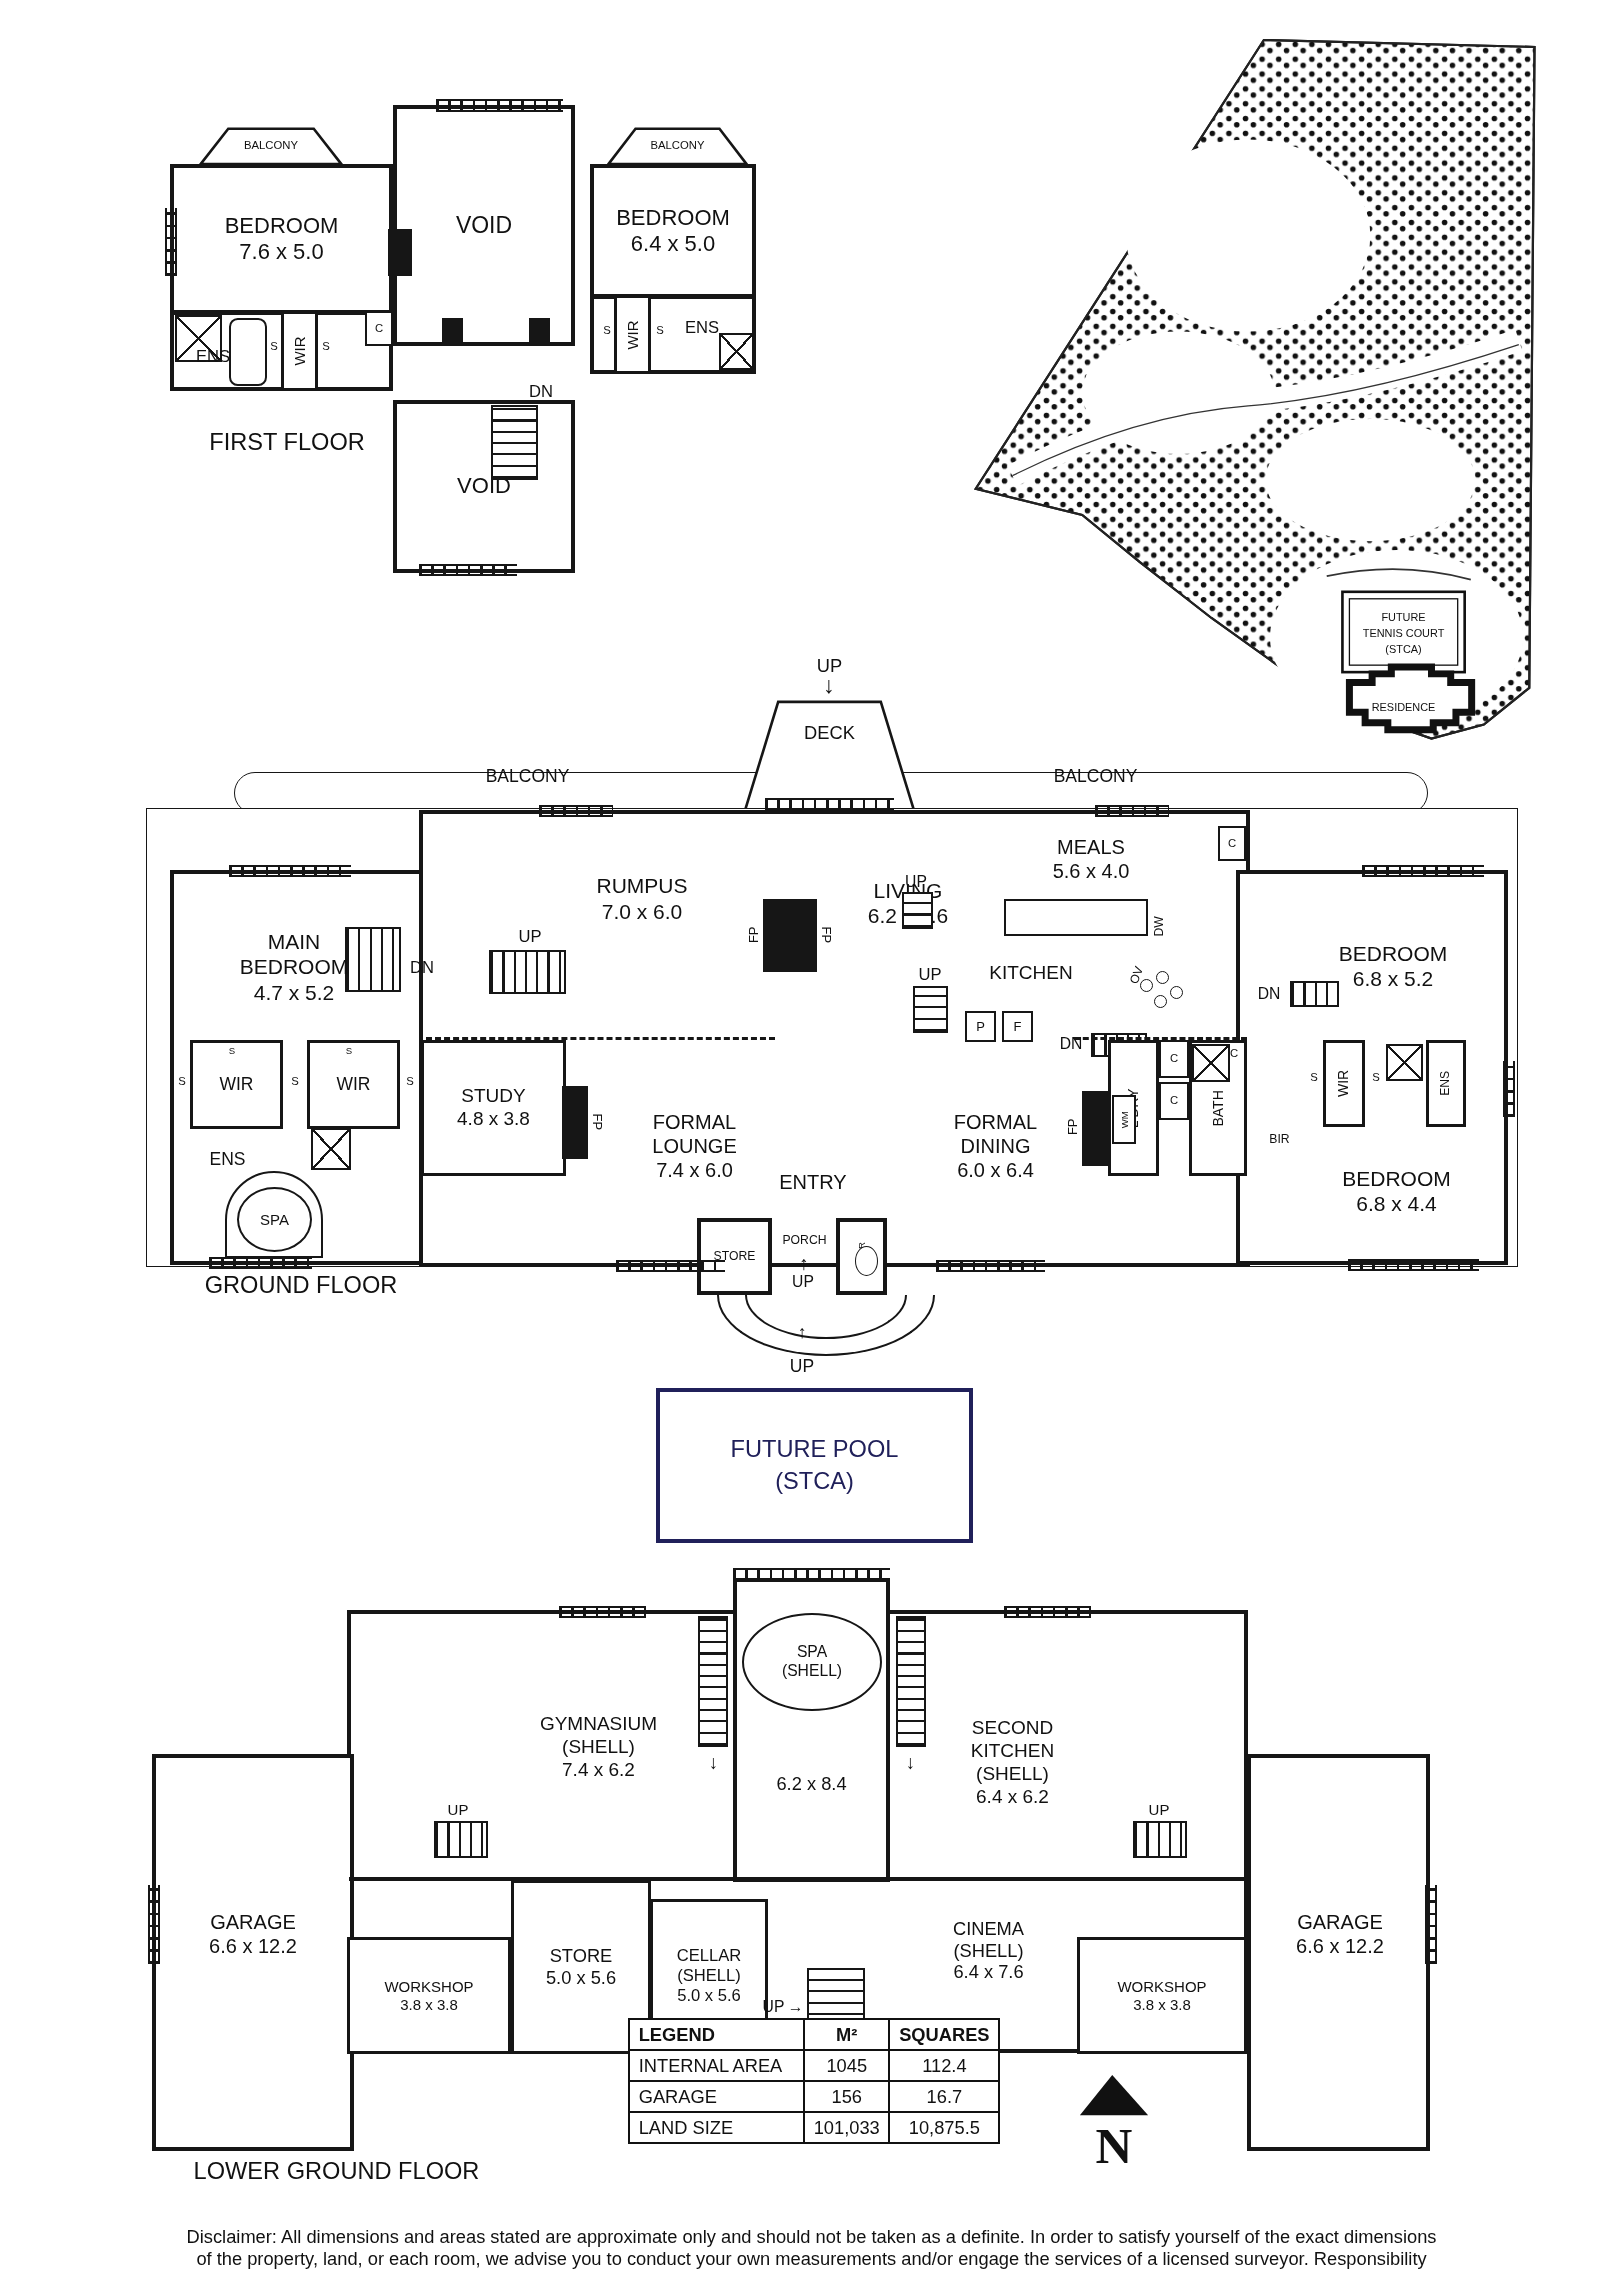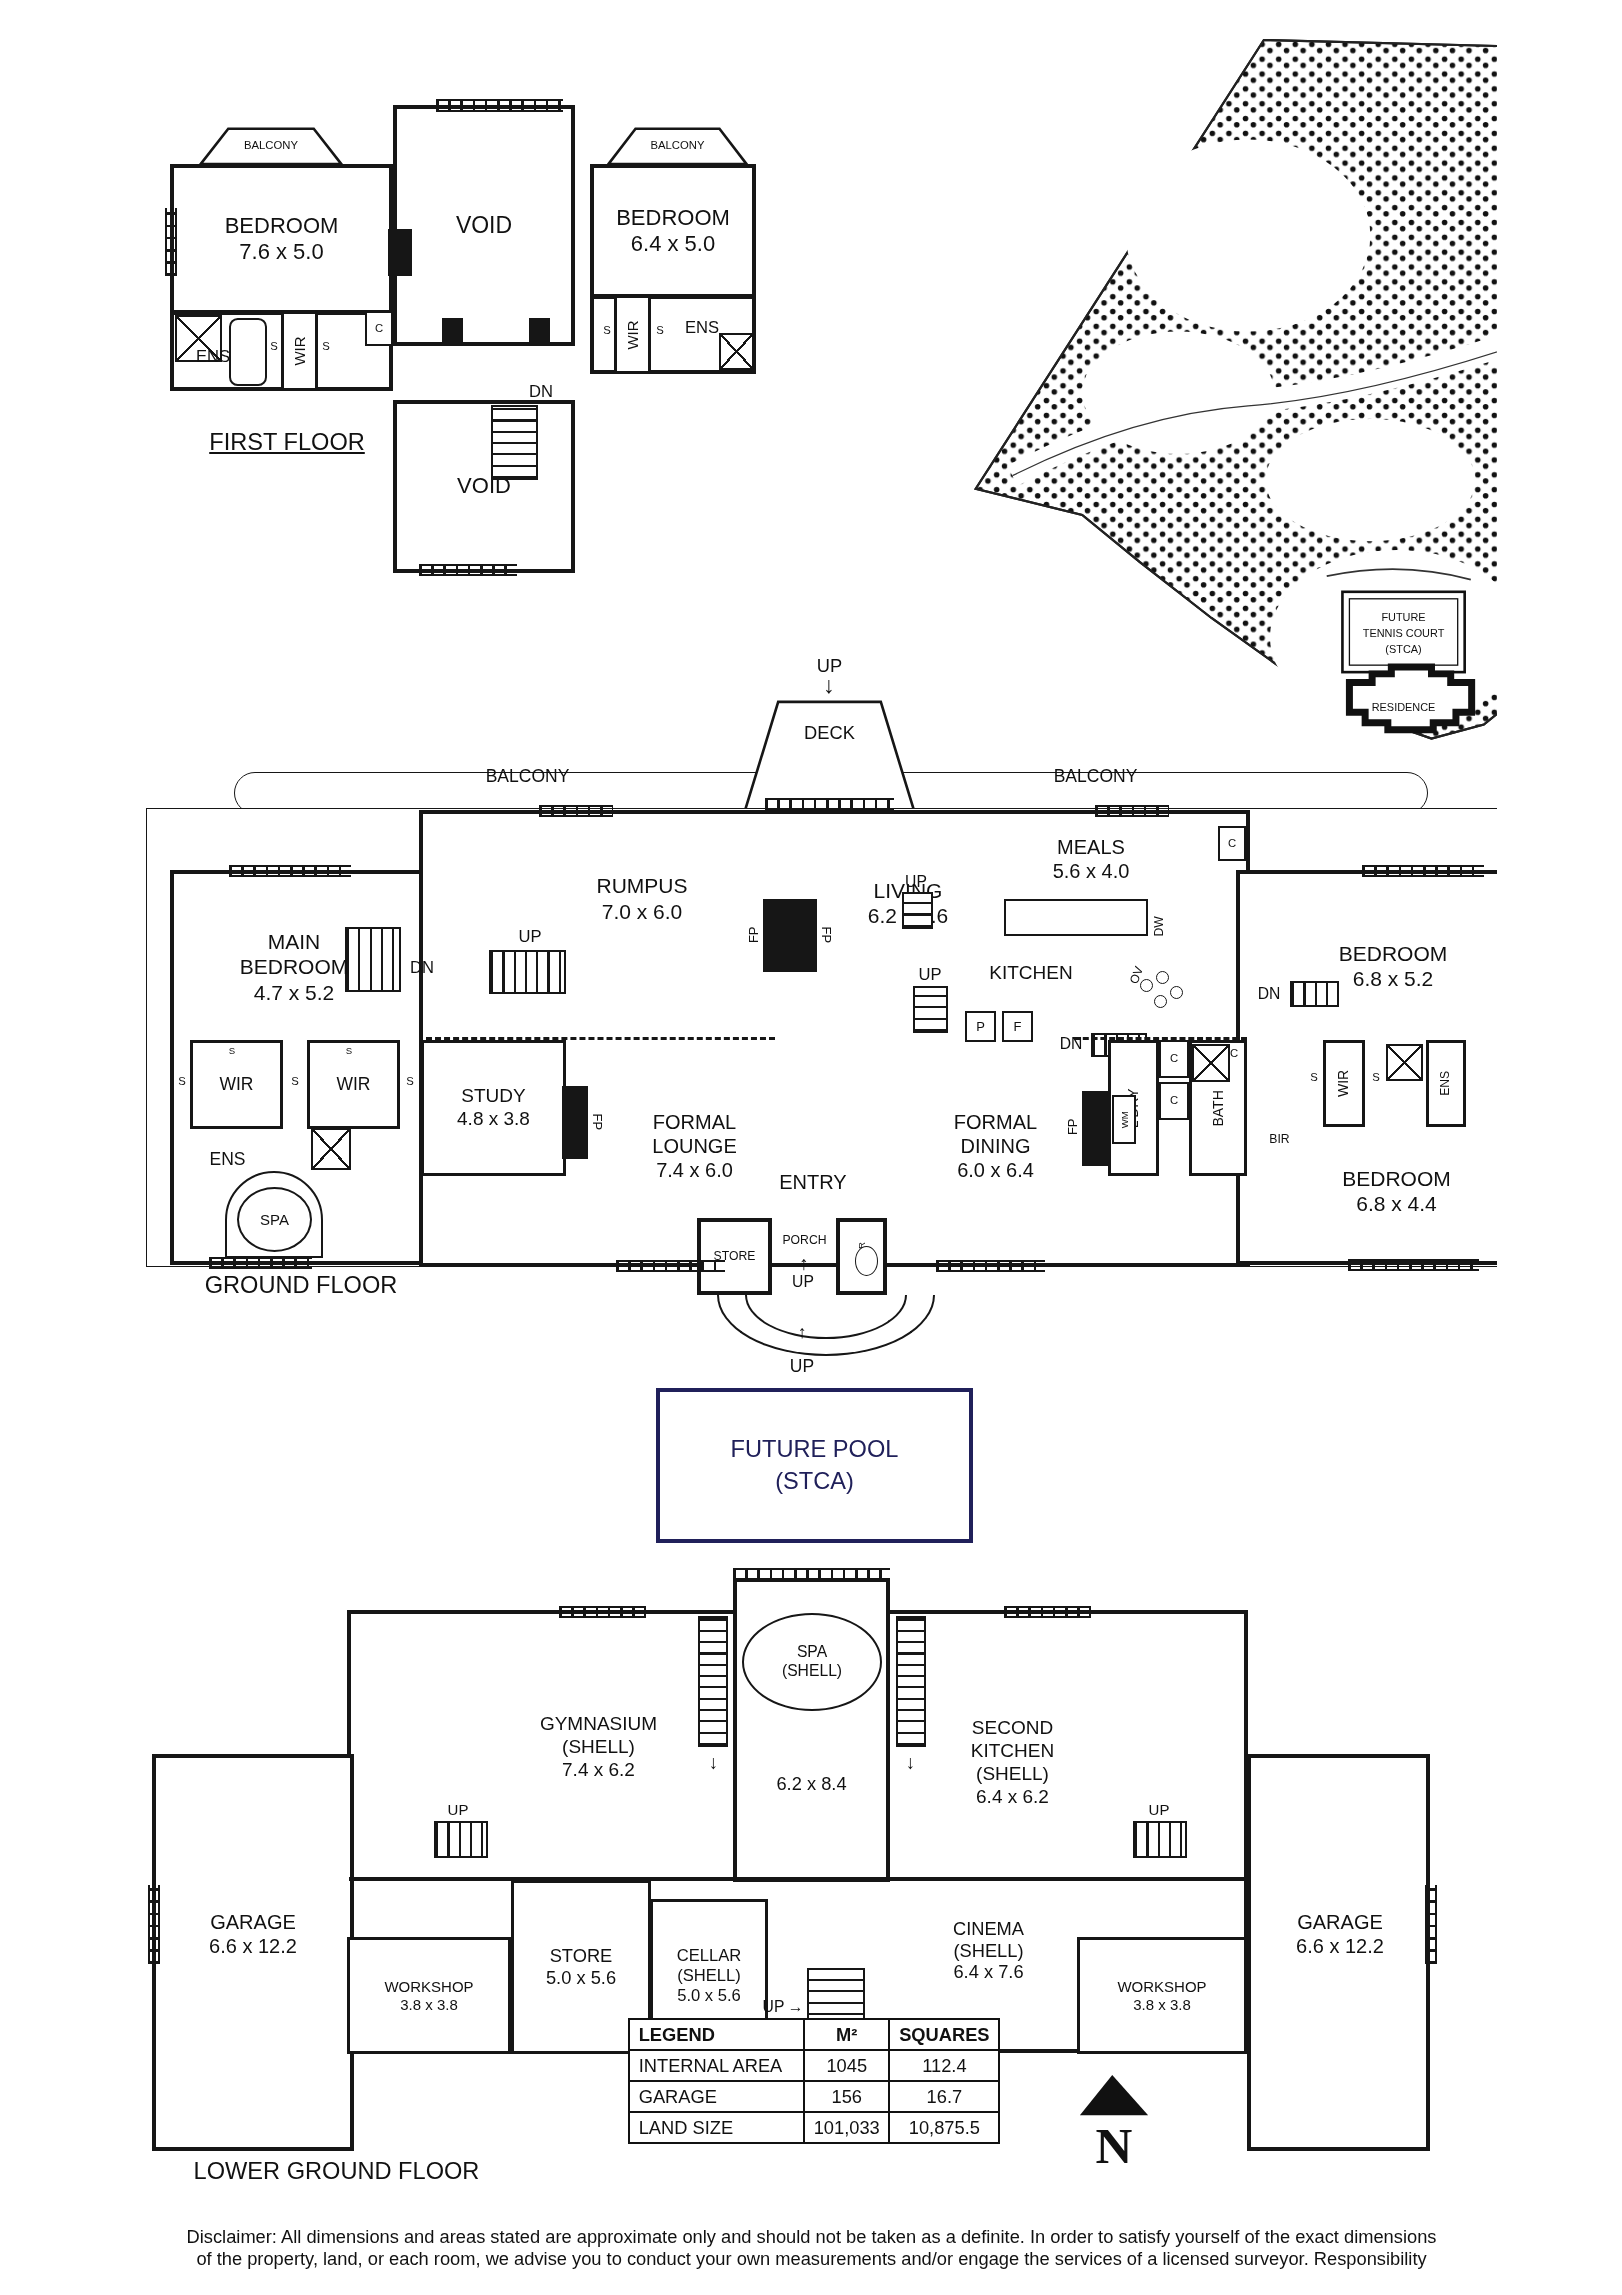--- a/index.html
+++ b/index.html
@@ -1,17 +1,17 @@
 <!DOCTYPE html>
 <html style="font-size:14px"><head>
 <meta charset="utf-8">
 <style>
   html,body{margin:0;padding:0;background:#fff;}
   #page{position:relative;width:1497px;height:2295px;background:#fff;overflow:hidden;
-        font-family:"Liberation Sans","DejaVu Sans",sans-serif;color:#111;}
+        font-family:"Liberation Sans","DejaVu Sans",sans-serif;color:#111;padding-left:48px;}
   .pe{position:absolute;box-sizing:border-box;display:flex;align-items:center;justify-content:center;text-align:center;}
   .pe span{white-space:pre-line;line-height:1.2;color:#111;display:block;}
   .room{border:4.4px solid #161616;background:#fff;}
   .open{background:transparent;}
   .t{background:transparent;}
   .wall{background:#161616;}
   .railh{background:repeating-linear-gradient(90deg,#161616 0 2.6px,transparent 2.6px 12.2px);border-top:2.6px solid #161616;border-bottom:2.6px solid #161616;}
   .railv{background:repeating-linear-gradient(0deg,#161616 0 2.6px,transparent 2.6px 12.2px);border-left:2.6px solid #161616;border-right:2.6px solid #161616;}
   .stairsh{background:#fff repeating-linear-gradient(90deg,#161616 0 2.2px,transparent 2.2px 11.3px);border:2.2px solid #161616;}
   .stairsv{background:#fff repeating-linear-gradient(0deg,#161616 0 2.2px,transparent 2.2px 11.3px);border:2.2px solid #161616;}
@@ -107,21 +107,21 @@
       </div>
       <div class="pe t" style="left: 674px; top: 318px; width: 56px; height: 19px;">
         <span style="font-size: 16.6px;">ENS</span>
       </div>
       <div class="pe crossbox" style="left: 719px; top: 333px; width: 35px; height: 37px;"></div>
       <div class="pe stairsv" style="left: 491px; top: 405px; width: 47px; height: 75px;"></div>
       <div class="pe t" style="left: 522px; top: 382px; width: 38px; height: 19px;">
         <span style="font-size: 16.6px;">DN</span>
       </div>
       <div class="pe railh" style="left: 419px; top: 564px; width: 98px; height: 12.2px;"></div>
-      <div class="pe t" style="left: 170px; top: 428px; width: 234px; height: 28px; text-decoration: underline;">
+      <div class="pe t" style="left: 170px; top: 428px; width: 234px; height: 28px;">
         <span style="font-size: 23.6px;">FIRST FLOOR</span>
       </div>
       <div class="pe room" style="left: 234px; top: 772px; width: 1194px; height: 42px; border-width: 1.7px; border-radius: 21px;"></div>
       <div class="pe trap" style="left: 744px; top: 700px; width: 171px; height: 112px;">
         <svg width="171" height="112" viewBox="0 0 196 128">
           <polygon points="1,127 39.2,2 156.8,2 195,127" fill="#fff" stroke="#161616" stroke-width="3"></polygon>
         </svg>
       </div>
       <div class="pe t" style="left: 786px; top: 721px; width: 87px; height: 23px;">
         <span style="font-size: 18.3px;">DECK</span>

